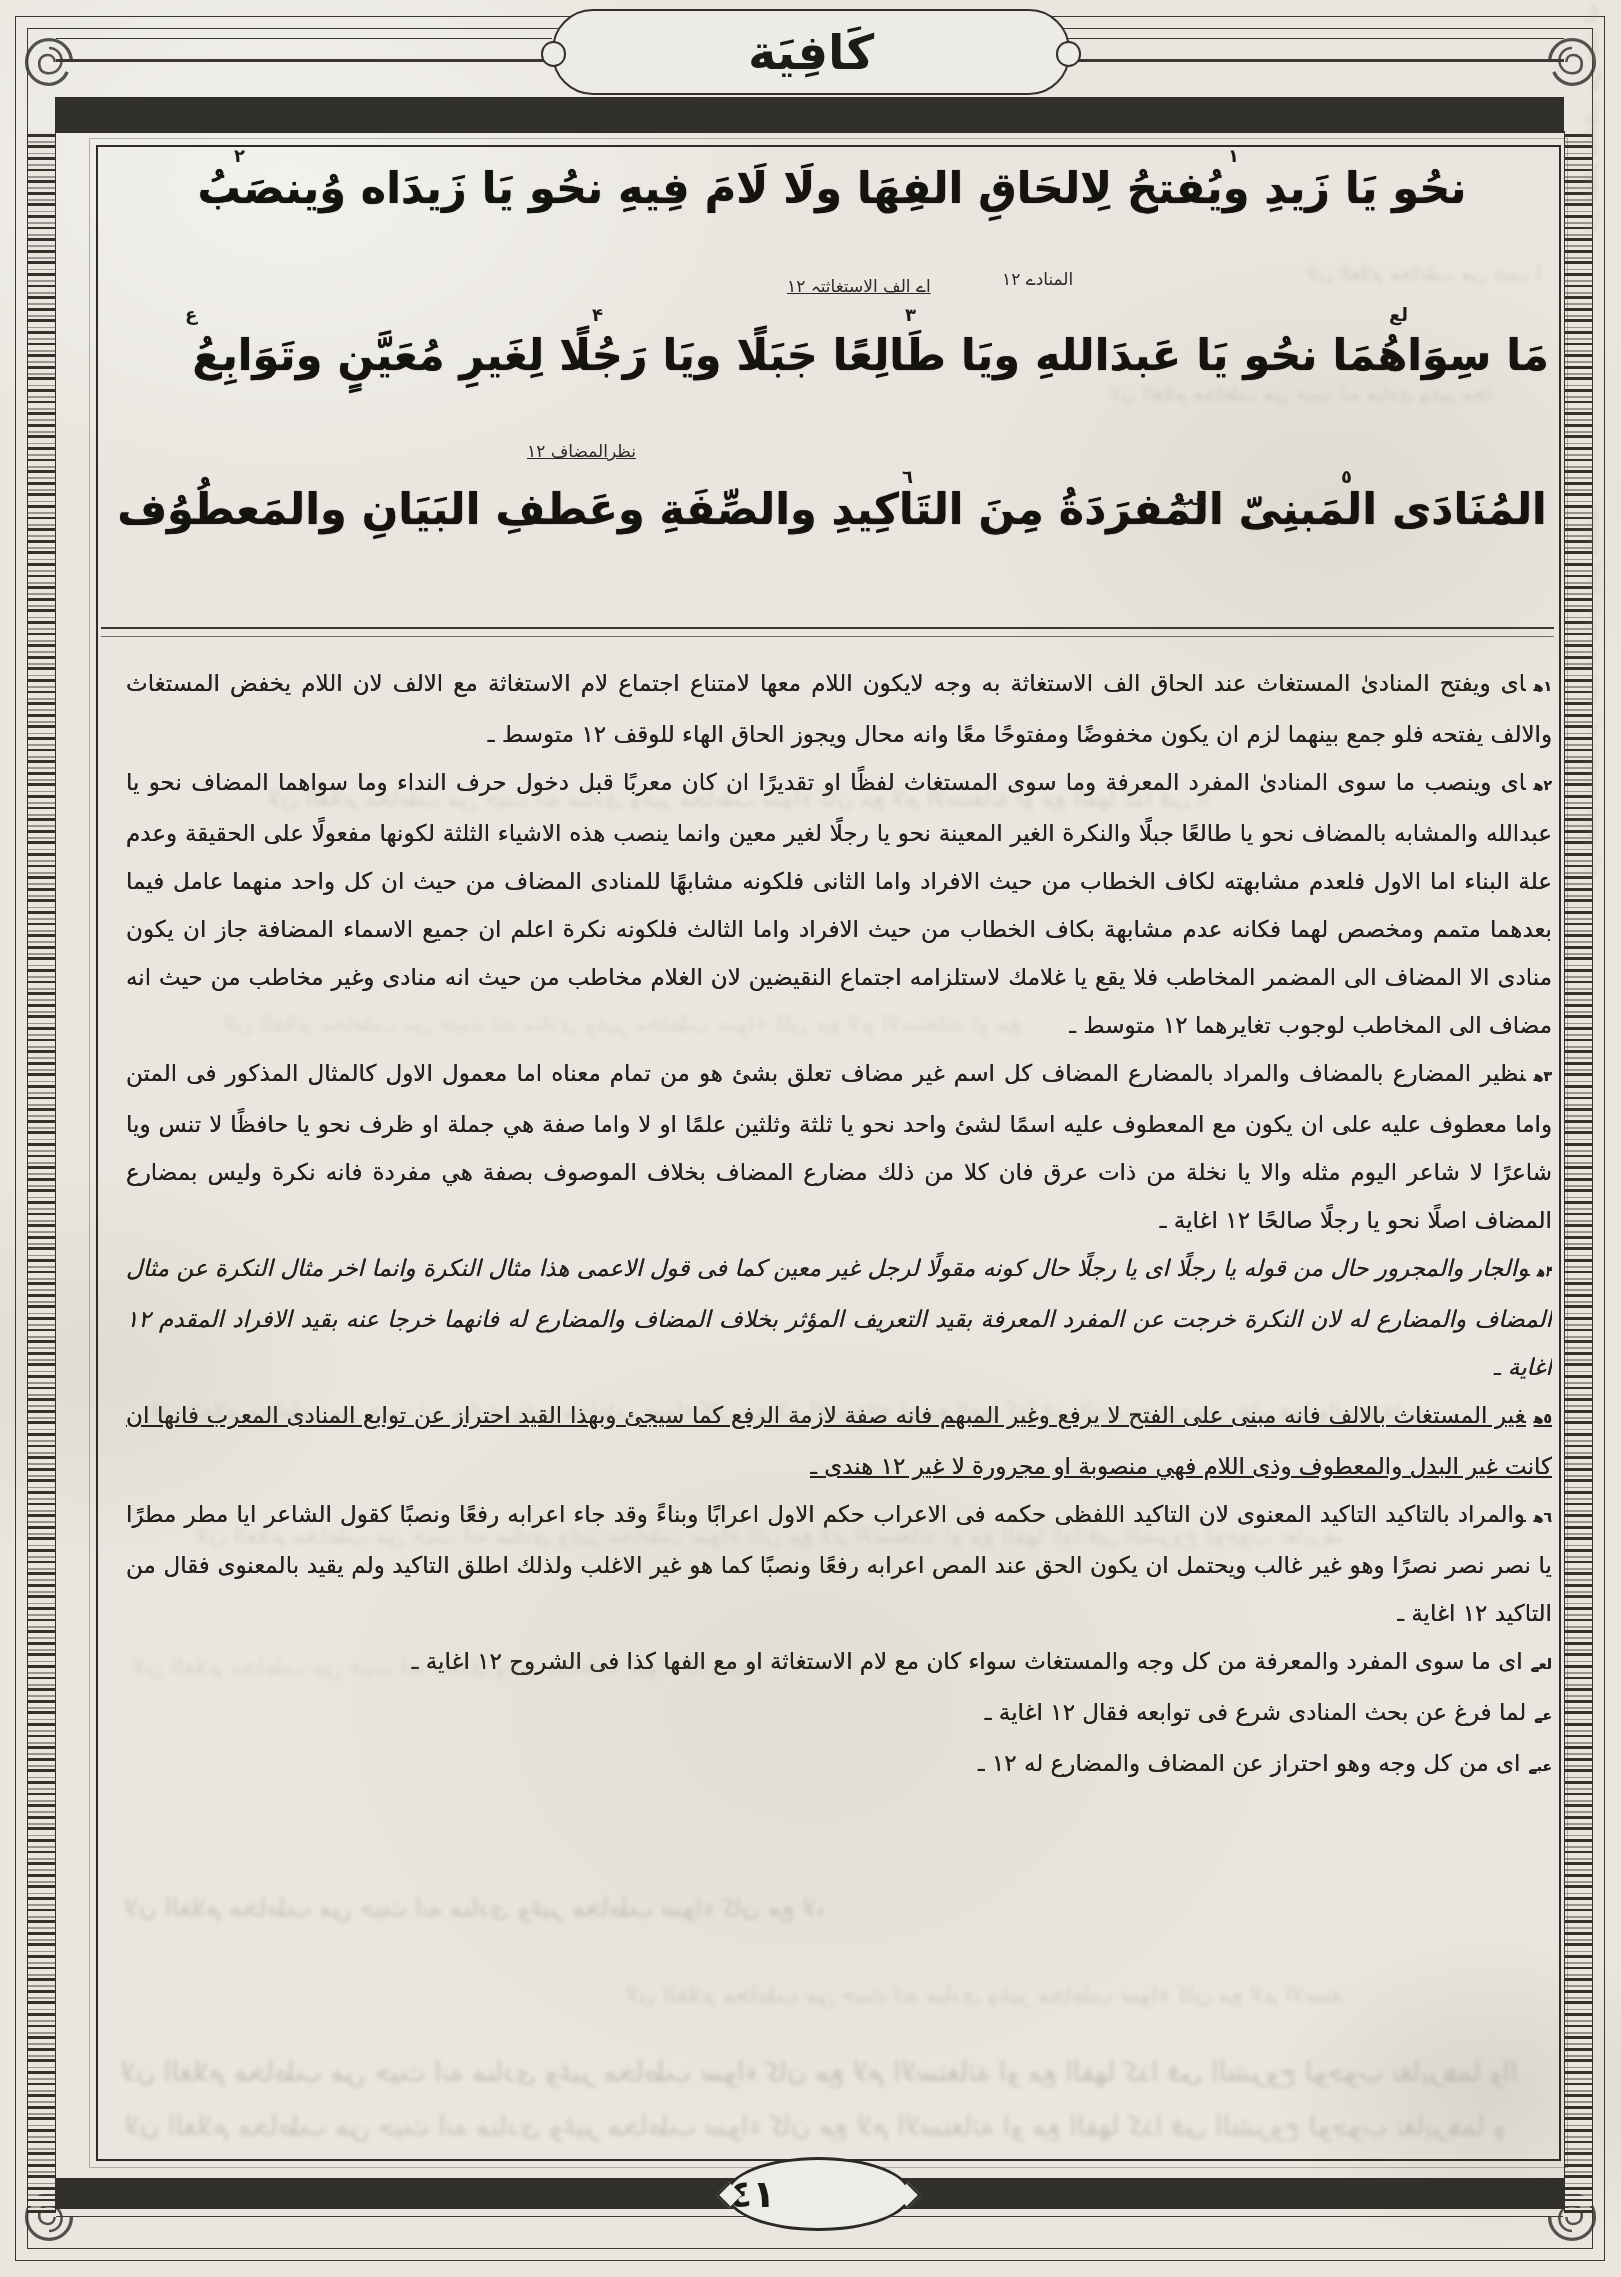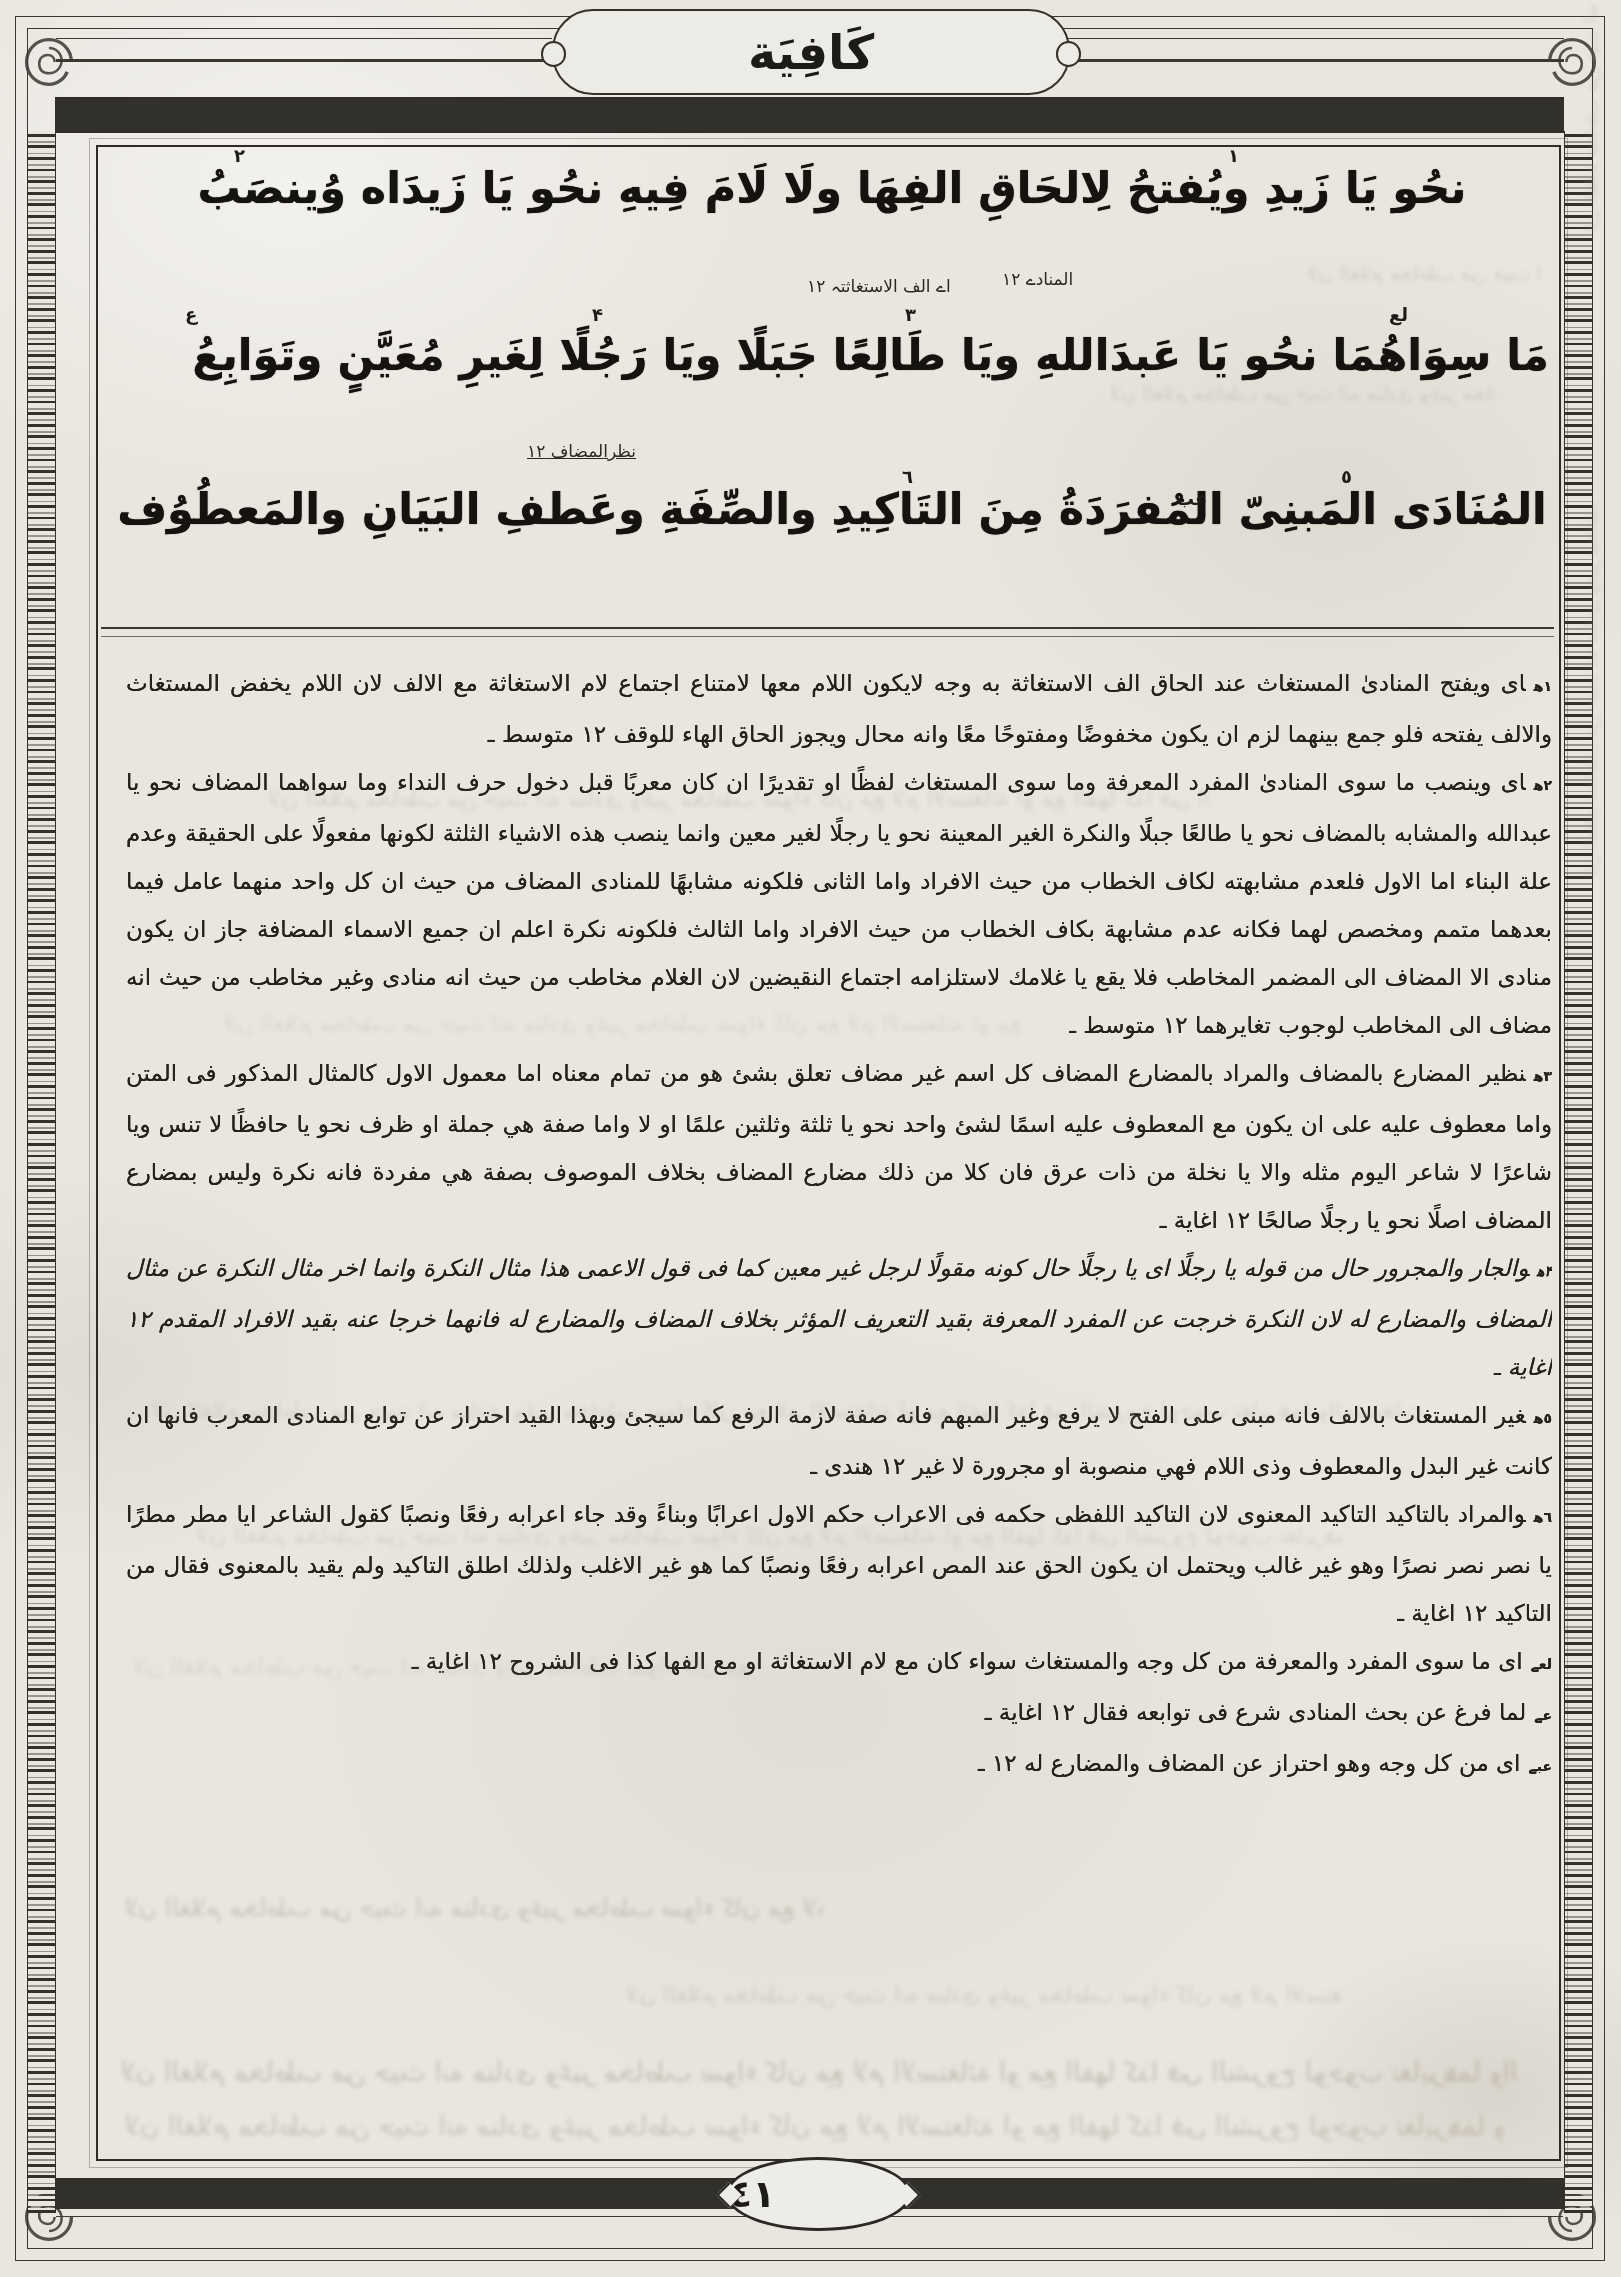--- a/index.html
+++ b/index.html
@@ -54,21 +54,21 @@
   .interlinear{
     position:absolute; font-size:17px; color:#2a2822; white-space:nowrap; font-weight:400;
   }
   .commentary{
     position:absolute; left:127px; top:659px; width:1426px; height:1497px; overflow:hidden;
     font-size:23px; line-height:48px; text-align:justify; color:#24221d;
   }
   .commentary p{margin:0; text-shadow:0 0 0.4px #24221d;}
   .marker{font-weight:700; font-size:14px; margin-left:8px;}
   .g1{margin-bottom:10.7px;} .g2{margin-bottom:12.5px;} .g3{margin-bottom:18px;}
-  .g4{margin-bottom:21.5px;font-style:italic;} .g5{margin-bottom:25px;} .g6{margin-bottom:21.5px;}
+  .g4{margin-bottom:21.5px;font-style:italic;} .g5{margin-bottom:25px;text-decoration:underline;} .g6{margin-bottom:21.5px;}
   .g7{margin-bottom:27px;} .g8{margin-bottom:12.5px;} .g9{margin-bottom:0;}
   .ghost{
     position:absolute; white-space:nowrap; overflow:hidden; color:#a59d8e;
     transform:scaleX(-1); filter:blur(2px); font-size:23px; pointer-events:none;
   }
   .ghost.v{transform:scaleX(-1) rotate(90deg); transform-origin:right top;}
   .page-num-cartouche{
     position:absolute; left:727px; top:2157px; width:179px; height:68px;
     background:#eeece6; border:3.1px solid #2b2925; border-radius:50%;
     display:flex; align-items:center; justify-content:flex-end; z-index:5;
@@ -130,21 +130,21 @@
     <span class="siglum" style="left:235px;  top:145px;">٢</span>
     <span class="siglum" style="left:1390px; top:304px;">لع</span>
     <span class="siglum" style="left:906px; top:304px;">٣</span>
     <span class="siglum" style="left:593px;  top:304px;">۴</span>
     <span class="siglum" style="left:186px;  top:304px;">ع</span>
     <span class="siglum" style="left:1342px; top:466px;">٥</span>
     <span class="siglum" style="left:1145px; top:488px;margin-left:32px;">عب</span>
     <span class="siglum" style="left:903px; top:466px;">٦</span>
 
     <span class="interlinear" style="left:1003px; top:269px;">المنادے ١٢</span>
-    <span class="interlinear" style="left:808px;  top:276px;">اے الف الاستغاثتہ ١٢</span>
+    <span class="interlinear" style="left:788px;  top:276px;text-decoration:underline;">اے الف الاستغاثتہ ١٢</span>
     <span class="interlinear" style="left:528px;  top:441px;text-decoration:underline;">نظرالمضاف ١٢</span>
   </div>
 
   <div class="rule" style="left:102px; top:627px; width:1453px; height:2.2px;"></div>
   <div class="rule" style="left:102px; top:636px; width:1453px; height:1.1px; opacity:.7;"></div>
 
   <div class="commentary">
     <p class="g1"><span class="marker">١ھ</span><span>اى ويفتح المنادىٰ المستغاث عند الحاق الف الاستغاثة به وجه لايكون اللام معها لامتناع اجتماع لام الاستغاثة مع الالف لان اللام يخفض المستغاث والالف يفتحه فلو جمع بينهما لزم ان يكون مخفوضًا ومفتوحًا معًا وانه محال ويجوز الحاق الهاء للوقف ١٢ متوسط ـ</span></p>
     <p class="g2"><span class="marker">٢ھ</span><span>اى وينصب ما سوى المنادىٰ المفرد المعرفة وما سوى المستغاث لفظًا او تقديرًا ان كان معربًا قبل دخول حرف النداء وما سواهما المضاف نحو يا عبدالله والمشابه بالمضاف نحو يا طالعًا جبلًا والنكرة الغير المعينة نحو يا رجلًا لغير معين وانما ينصب هذه الاشياء الثلثة لكونها مفعولًا على الحقيقة وعدم علة البناء اما الاول فلعدم مشابهته لكاف الخطاب من حيث الافراد واما الثانى فلكونه مشابهًا للمنادى المضاف من حيث ان كل واحد منهما عامل فيما بعدهما متمم ومخصص لهما فكانه عدم مشابهة بكاف الخطاب من حيث الافراد واما الثالث فلكونه نكرة اعلم ان جميع الاسماء المضافة جاز ان يكون منادى الا المضاف الى المضمر المخاطب فلا يقع يا غلامك لاستلزامه اجتماع النقيضين لان الغلام مخاطب من حيث انه منادى وغير مخاطب من حيث انه مضاف الى المخاطب لوجوب تغايرهما ١٢ متوسط ـ</span></p>
     <p class="g3"><span class="marker">٣ھ</span><span>نظير المضارع بالمضاف والمراد بالمضارع المضاف كل اسم غير مضاف تعلق بشئ هو من تمام معناه اما معمول الاول كالمثال المذكور فى المتن واما معطوف عليه على ان يكون مع المعطوف عليه اسمًا لشئ واحد نحو يا ثلثة وثلثين علمًا او لا واما صفة هي جملة او ظرف نحو يا حافظًا لا تنس ويا شاعرًا لا شاعر اليوم مثله والا يا نخلة من ذات عرق فان كلا من ذلك مضارع المضاف بخلاف الموصوف بصفة هي مفردة فانه نكرة وليس بمضارع المضاف اصلًا نحو يا رجلًا صالحًا ١٢ اغاية ـ</span></p>

